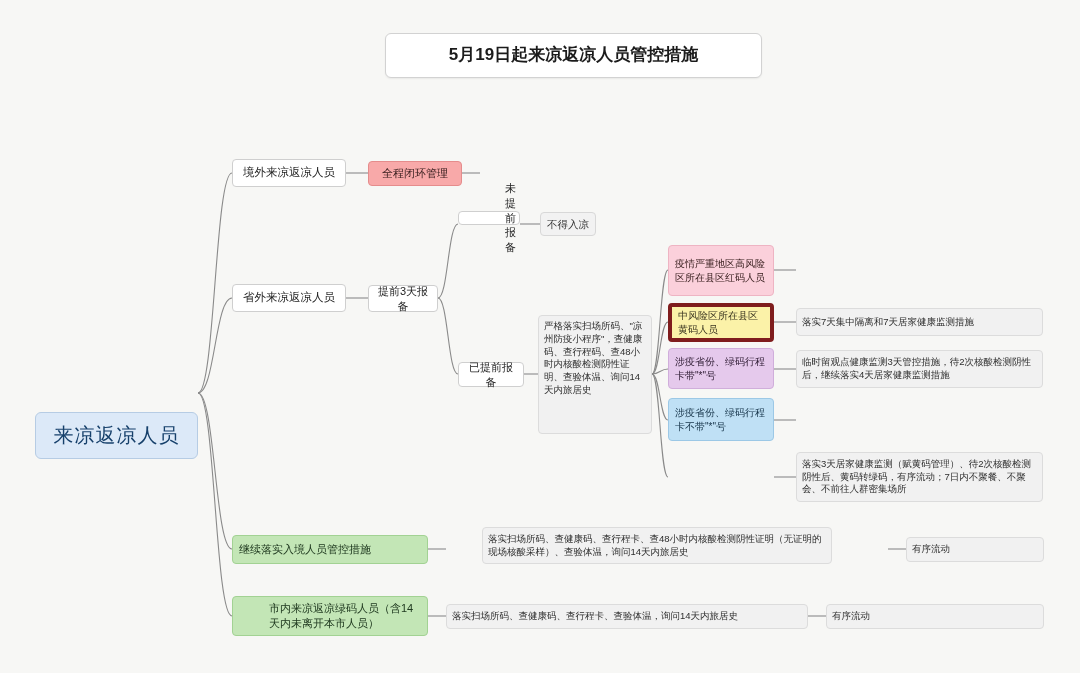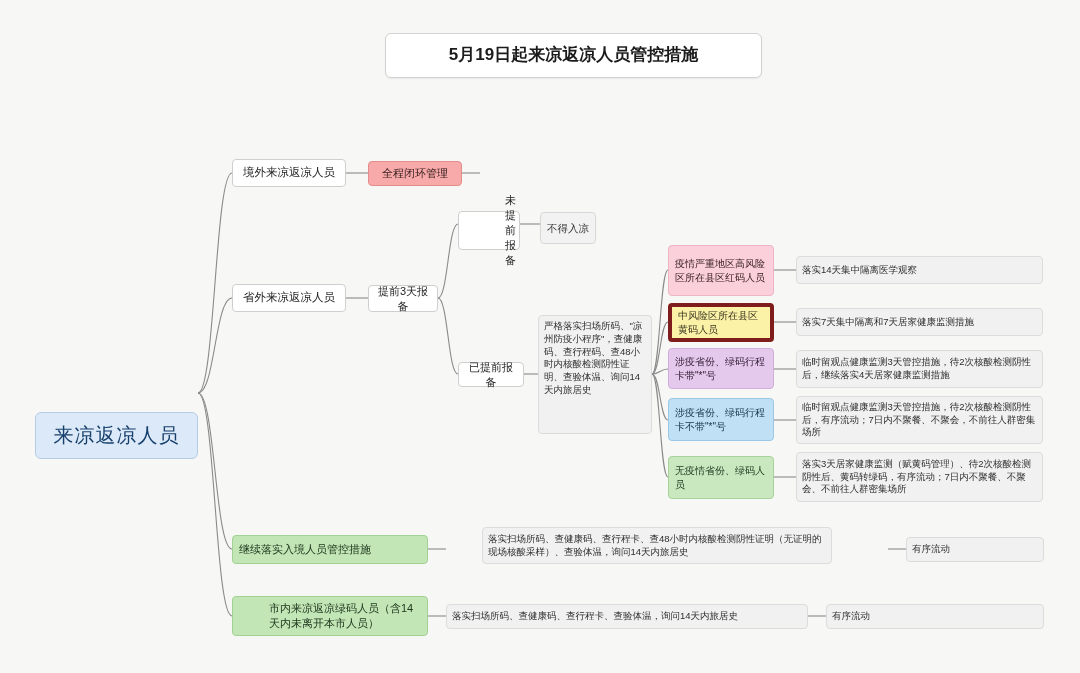--- a/index.html
+++ b/index.html
@@ -194,40 +194,37 @@
   <div class="node title-node" style="left:385px; top:33px; width:377px; height:45px;">5月19日起来凉返凉人员管控措施</div>
 
   <div class="node root-node" style="left:35px; top:370px; width:163px; height:47px;margin-top:42px;">来凉返凉人员</div>
 
   <div class="node lvl1" style="left:232px; top:159px; width:114px; height:28px;">境外来凉返凉人员</div>
   <div class="node pink" style="left:368px; top:161px; width:94px; height:25px;">全程闭环管理</div>
 
   <div class="node lvl1" style="left:232px; top:284px; width:114px; height:28px;">省外来凉返凉人员</div>
   <div class="node lvl2" style="left:368px; top:285px; width:70px; height:27px;">提前3天报备</div>
 
-  <div class="node lvl2" style="left:458px; top:211px; width:62px; height:39px;padding-left:48px;">未提前报备</div>
-  <div class="node plain" style="left:540px; top:212px; width:56px; height:32px; justify-content:center; text-align:center; align-items:center;">不得入凉</div>
+  <div class="node lvl2" style="left:458px; top:211px; width:62px; height:14px;padding-left:48px;">未提前报备</div>
+  <div class="node plain" style="left:540px; top:212px; width:56px; height:24px; justify-content:center; text-align:center; align-items:center;">不得入凉</div>
 
   <div class="node lvl2" style="left:458px; top:362px; width:66px; height:25px;">已提前报备</div>
 
   <div class="node detail" style="left:538px; top:315px; width:114px; height:119px; font-size:9.5px; align-items:flex-start;">严格落实扫场所码、"凉州防疫小程序"，查健康码、查行程码、查48小时内核酸检测阴性证明、查验体温、询问14天内旅居史</div>
 
   <div class="node red-pink" style="left:668px; top:245px; width:106px; height:51px;">疫情严重地区高风险区所在县区红码人员</div>
-  <div class="node detail" style="left:796px; top:256px; width:247px; height:28px;">落实14天集中隔离医学观察</div>
 
   <div class="node yellow" style="left:668px; top:303px; width:106px; height:39px;">中风险区所在县区黄码人员</div>
   <div class="node detail" style="left:796px; top:308px; width:247px; height:28px;">落实7天集中隔离和7天居家健康监测措施</div>
 
   <div class="node purple" style="left:668px; top:348px; width:106px; height:41px;">涉疫省份、绿码行程卡带"*"号</div>
   <div class="node detail" style="left:796px; top:350px; width:247px; height:38px;">临时留观点健康监测3天管控措施，待2次核酸检测阴性后，继续落实4天居家健康监测措施</div>
 
   <div class="node blue" style="left:668px; top:398px; width:106px; height:43px;">涉疫省份、绿码行程卡不带"*"号</div>
-  <div class="node detail" style="left:796px; top:396px; width:247px; height:48px;">临时留观点健康监测3天管控措施，待2次核酸检测阴性后，有序流动；7日内不聚餐、不聚会，不前往人群密集场所</div>
-
-  <div class="node green" style="left:668px; top:456px; width:106px; height:43px;">无疫情省份、绿码人员</div>
+
   <div class="node detail" style="left:796px; top:452px; width:247px; height:50px;">落实3天居家健康监测（赋黄码管理）、待2次核酸检测阴性后、黄码转绿码，有序流动；7日内不聚餐、不聚会、不前往人群密集场所</div>
 
   <div class="node green-wide" style="left:232px; top:535px; width:196px; height:29px;">继续落实入境人员管控措施</div>
   <div class="node detail" style="left:446px; top:527px; width:350px; height:37px;margin-left:36px;">落实扫场所码、查健康码、查行程卡、查48小时内核酸检测阴性证明（无证明的现场核酸采样）、查验体温，询问14天内旅居史</div>
   <div class="node detail" style="left:906px; top:537px; width:138px; height:25px;">有序流动</div>
 
   <div class="node green-wide" style="left:232px; top:596px; width:196px; height:40px;padding-left:36px;">市内来凉返凉绿码人员（含14天内未离开本市人员）</div>
   <div class="node detail" style="left:446px; top:604px; width:362px; height:25px;">落实扫场所码、查健康码、查行程卡、查验体温，询问14天内旅居史</div>
   <div class="node detail" style="left:826px; top:604px; width:218px; height:25px;">有序流动</div>
 

